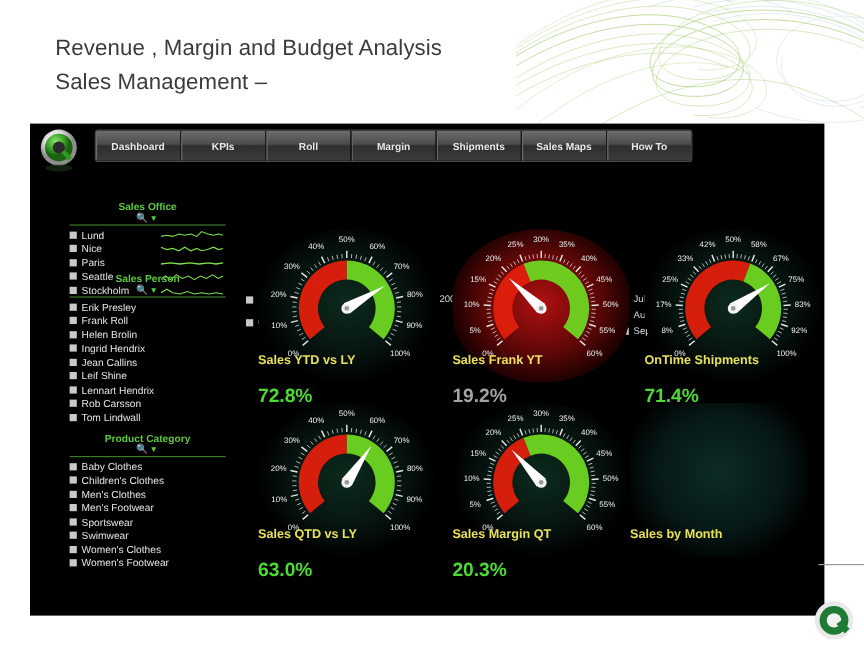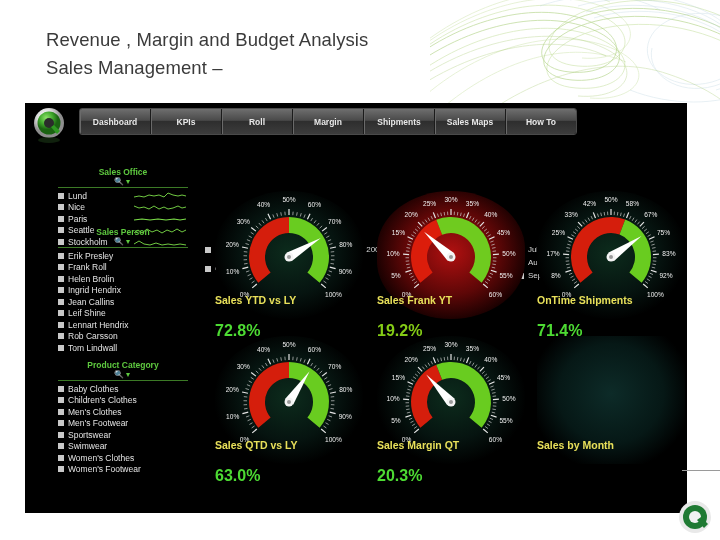--- a/index.html
+++ b/index.html
@@ -79,21 +79,21 @@
   .gauge{position:absolute;width:148px;height:128px;}
   .gauge .bg{position:absolute;inset:0;border-radius:50%/45%;}
   .gauge .glow-green{background:radial-gradient(ellipse at 50% 48%,#0c2b1c 0%,#061410 45%,#000 72%);}
   .gauge .glow-red{background:radial-gradient(ellipse at 50% 48%,#b01010 0%,#5e0707 45%,#140000 75%);}
   .gauge svg{position:absolute;left:0;top:0;}
   .gval{
     position:absolute;width:100%;text-align:left;top:84px;
     font-size:16px;font-weight:bold;margin-top:47px;
   }
   .gval.green{color:#4ddb33;}
-  .gval.red{color:#84cc16;}
+  .gval.red{color:#a3a3a3;}
   .gcap{
     position:absolute;width:100%;text-align:left;top:103px;
     font-size:10.5px;font-weight:bold;color:#e8e05a;
   }
   
   .radar{position:absolute;width:148px;height:128px;}
   .radar .rbg{position:absolute;inset:0;background:radial-gradient(ellipse at 50% 45%,#0d2b28 0%,#061816 50%,#000 78%);}
   
   .orb{position:absolute;right:4px;bottom:2px;width:42px;height:42px;}
   .edge-line{position:absolute;right:0;width:38px;height:1px;background:#9a9a9a;}
@@ -821,21 +821,21 @@
         <line x1="106.17386661099707" y1="92.99707960683465" x2="110.77013326971095" y2="96.85380526495388" stroke="#e6e6e6" stroke-width="1.2"></line>
         <text x="118.43057770090073" y="105.78168136181927" fill="#f0f0f0" font-size="6.6" font-family="&quot;Liberation Sans&quot;, sans-serif" text-anchor="middle">60%</text>
         <path d="M77.71377707664327,62.652185813848234 L49.22617502247692,38.51804963283985 L70.28622292335673,69.34781418615177 Z" fill="#ffffff"></path>
         <circle cx="74" cy="66" r="4.5" fill="#f4f4f4"></circle>
         <circle cx="74" cy="66" r="2" fill="#9a9a9a"></circle>
       </svg>
     <div class="gval green">20.3%</div>
     <div class="gcap">Sales Margin QT</div>
   </div>
 
-  <div class="radar" style="left:512px;top:233px">
+  <div class="radar" style="left:500px;top:233px">
     <div class="rbg"></div>
     <svg width="148" height="128" viewBox="0 0 148 128">
         <polygon points="74,49.5 79.25,50.906733260263394 83.0932667397366,54.75 84.5,60 83.0932667397366,65.25 79.25,69.0932667397366 74,70.5 68.75,69.0932667397366 64.9067332602634,65.25 63.5,60 64.9067332602634,54.75 68.75,50.906733260263394" fill="none" stroke="#5fa9b8" stroke-width="0.5" stroke-dasharray="1.5,2" opacity="0.65"></polygon>
         <polygon points="74,39 84.5,41.81346652052679 92.18653347947321,49.5 95,60 92.18653347947321,70.5 84.5,78.18653347947321 74,81 63.50000000000001,78.18653347947321 55.81346652052679,70.5 53,60 55.81346652052679,49.5 63.49999999999999,41.813466520526795" fill="none" stroke="#5fa9b8" stroke-width="0.5" stroke-dasharray="1.5,2" opacity="0.65"></polygon>
         <polygon points="74,28.5 89.75,32.72019978079018 101.27980021920982,44.25 105.5,60 101.27980021920982,75.75 89.75,87.27980021920982 74,91.5 58.25000000000001,87.27980021920982 46.72019978079018,75.75 42.5,60.00000000000001 46.72019978079018,44.25 58.249999999999986,32.720199780790196" fill="none" stroke="#5fa9b8" stroke-width="0.5" stroke-dasharray="1.5,2" opacity="0.65"></polygon>
         <polygon points="74,18 95,23.626933041053576 110.37306695894642,39 116,60 110.37306695894642,81 95,96.37306695894642 74,102 53.000000000000014,96.37306695894642 37.626933041053576,81 32,60.00000000000001 37.626933041053576,39 52.999999999999986,23.62693304105359" fill="none" stroke="#5fa9b8" stroke-width="0.5" stroke-dasharray="2,2" opacity="0.65"></polygon>
         <line x1="74" y1="60" x2="74" y2="18" stroke="#5fa9b8" stroke-width="0.5" opacity="0.6"></line>
         <line x1="74" y1="60" x2="95" y2="23.626933041053576" stroke="#5fa9b8" stroke-width="0.5" opacity="0.6"></line>
         <line x1="74" y1="60" x2="110.37306695894642" y2="39" stroke="#5fa9b8" stroke-width="0.5" opacity="0.6"></line>
         <line x1="74" y1="60" x2="116" y2="60" stroke="#5fa9b8" stroke-width="0.5" opacity="0.6"></line>

